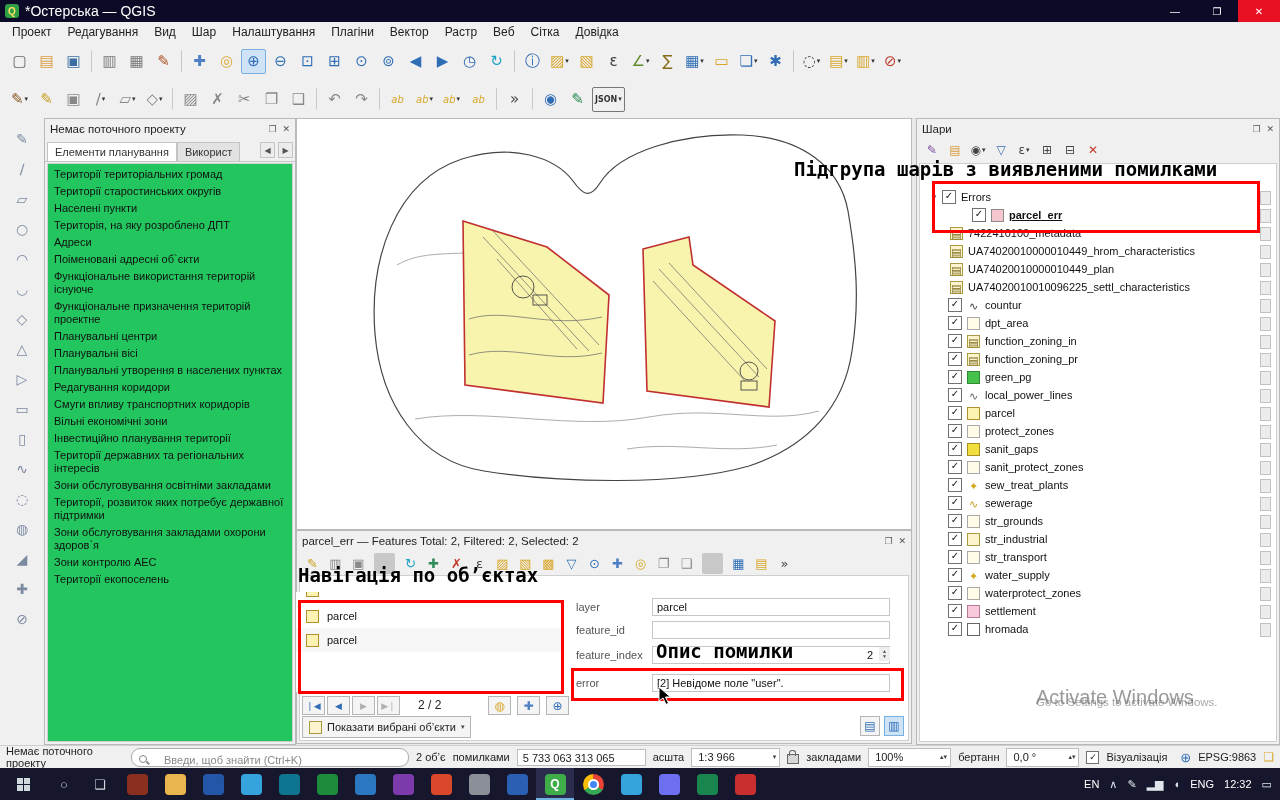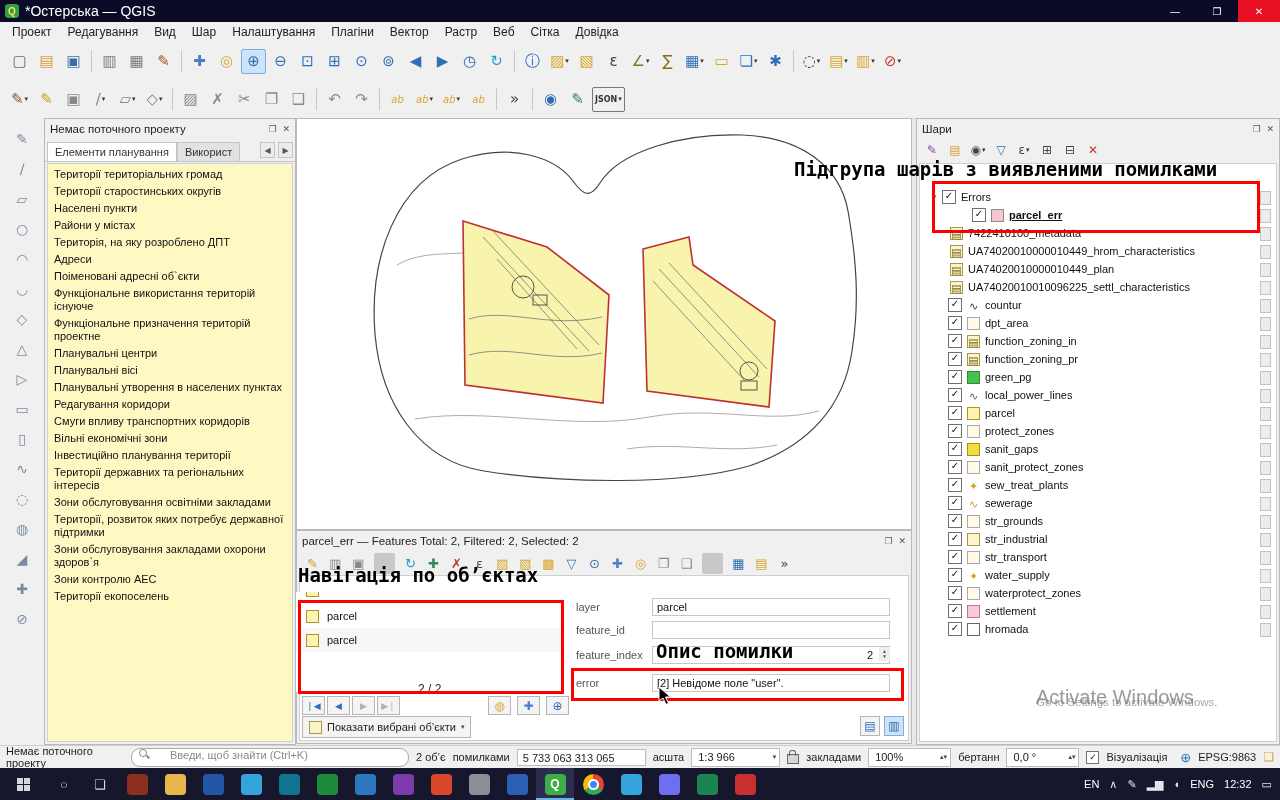--- a/index.html
+++ b/index.html
@@ -38,21 +38,21 @@
   .phb{font-size:9px;color:#555}
   
   .left-panel{left:44px;top:118px;width:252px;height:627px}
   .lp-tabs{height:22px;display:flex;align-items:flex-end;padding-left:2px;border-bottom:1px solid #c4c4c4;position:relative}
   .tab{padding:3px 7px;font-size:11px;border:1px solid #c4c4c4;border-bottom:none;background:#e2e2e2;color:#333;
        white-space:nowrap;overflow:hidden;max-width:130px}
   .tab.active{background:#fff}
   .tab-arrows{position:absolute;right:2px;bottom:3px;display:flex;gap:3px}
   .tab-arrow{font-size:8px;color:#555;border:1px solid #c4c4c4;background:#ececec;width:13px;height:14px;
              display:flex;align-items:center;justify-content:center}
-  .lp-list{position:absolute;left:2px;right:2px;top:44px;bottom:2px;background:#fef9c3;border:1px solid #cfcfcf;
+  .lp-list{position:absolute;left:2px;right:2px;top:44px;bottom:2px;background:#22c55e;border:1px solid #cfcfcf;
            overflow:hidden;padding-top:2px}
   .lp-item{font-size:11px;line-height:13px;padding:2px 4px 2px 6px;color:#111}
   
   .map-canvas{left:296px;top:118px;width:616px;height:412px;background:#fff;border:1px solid #b9b9b9;box-sizing:border-box}
   
   .layers-panel{left:916px;top:118px;width:364px;height:627px}
   .lyr-toolbar{height:22px;display:flex;align-items:center;padding-left:4px;gap:1px}
   .lyr-toolbar .tbtn{width:20px;min-width:20px;height:19px;font-size:12px}
   .lyr-tree{position:absolute;left:2px;right:2px;top:44px;bottom:2px;background:#fff;border:1px solid #cfcfcf;
             overflow:hidden;padding-top:24px}
@@ -95,21 +95,21 @@
   .view-btn.active{background:#cfe3f7;border-color:#7ab0e0}
   
   .anno{font-family:"DejaVu Sans Mono",monospace;font-weight:bold;font-size:19px;color:#000;white-space:nowrap;z-index:60}
   .redbox{border:3px solid #f00;z-index:55;pointer-events:none}
   .watermark1{left:1036px;top:686px;font-size:20px;color:rgba(120,120,120,.75);z-index:50}
   .watermark2{left:1036px;top:696px;font-size:11.5px;color:rgba(120,120,120,.65);z-index:50}
   
   .statusbar{left:0;top:745px;width:1280px;height:23px;background:#f0f0f0;border-top:1px solid #cfcfcf;
              display:flex;align-items:center;padding:0 6px;gap:7px;font-size:11px;color:#222;box-sizing:border-box}
   .sb-search{width:262px;height:17px;border:1px solid #ababab;border-radius:9px;background:#fff;display:flex;
-             align-items:flex-start;padding:0 7px;gap:20px;color:#8a8a8a}
+             align-items:flex-end;padding:0 7px;gap:14px;color:#8a8a8a}
   .sb-input{height:17px;background:#fff;border:1px solid #bdbdbd;line-height:16px;padding:0 5px;box-sizing:border-box}
   .sb-combo{height:17px;background:#fff;border:1px solid #bdbdbd;display:flex;align-items:center;padding:0 3px 0 6px;gap:4px}
   .sb-dd{font-size:7px;color:#444}
   .mag{width:11px;height:11px;position:relative;flex:none}
   .mag::before{content:"";position:absolute;left:0;top:0;width:6px;height:6px;border:1.5px solid #888;border-radius:50%}
   .mag::after{content:"";position:absolute;left:7px;top:7px;width:4px;height:1.5px;background:#888;transform:rotate(45deg)}
   .lock{width:10px;height:8px;border:1px solid #666;background:#d8d8d8;position:relative;margin-top:3px;flex:none}
   .lock::before{content:"";position:absolute;top:-5px;left:1px;width:5px;height:5px;border:1px solid #666;border-bottom:none;
                 border-radius:3px 3px 0 0}
   .sb-cb{width:11px;height:11px;border:1px solid #707070;background:#fff;font-size:9px;line-height:10px;text-align:center}
@@ -263,21 +263,20 @@
       <span class="tab-arrow">▶</span>
     </div>
   <span class="tab active">Елементи планування</span>
       <span class="tab">Використ</span>
     </div>
   <div class="lp-list">
 
   <div class="lp-item">Території територіальних громад</div>
       <div class="lp-item">Території старостинських округів</div>
       <div class="lp-item">Населені пункти</div>
-      <div class="lp-item">Райони у містах</div>
       <div class="lp-item">Територія, на яку розроблено ДПТ</div>
       <div class="lp-item">Адреси</div>
       <div class="lp-item">Поіменовані адресні об`єкти</div>
       <div class="lp-item">Функціональне використання територій існуюче</div>
       <div class="lp-item">Функціональне призначення територій проектне</div>
       <div class="lp-item">Планувальні центри</div>
       <div class="lp-item">Планувальні вісі</div>
       <div class="lp-item">Планувальні утворення в населених пунктах</div>
       <div class="lp-item">Редагування коридори</div>
       <div class="lp-item">Смуги впливу транспортних коридорів</div>
@@ -595,21 +594,21 @@
 <div class="r flabel" style="top:674px">error</div>
 <div class="r fval" style="top:674px">[2] Невідоме поле "user".</div>
 
 <div class="r" style="left:302px;top:696px;display:flex;gap:2px">
 
 <button class="nav-btn">❘◀</button>
     <button class="nav-btn">◀</button>
     <button class="nav-btn dis">▶</button>
     <button class="nav-btn dis">▶❘</button>
   </div>
-<div class="r nav-pos" style="left:408px;top:680px">2 / 2</div>
+<div class="r nav-pos" style="left:408px;top:696px">2 / 2</div>
 <div class="r" style="left:488px;top:696px;display:flex;gap:6px">
 
 <button class="nav-btn" style="font-size: 12px; color: rgb(216, 166, 42);">◍</button>
     <button class="nav-btn" style="font-size: 12px; color: rgb(77, 127, 196);">✚</button>
     <button class="nav-btn" style="font-size: 12px; color: rgb(47, 109, 181);">⊕</button>
   </div>
 
 <div class="r show-sel" style="left:302px;top:716px">
   <span class="mini-sq"></span>
   <span>Показати вибрані об’єкти</span>

